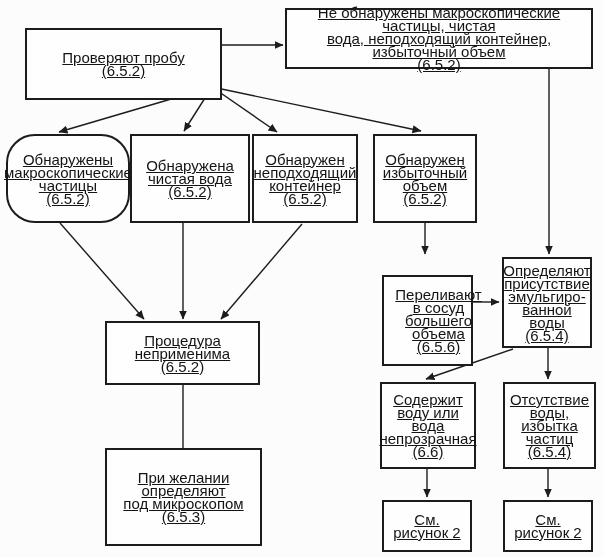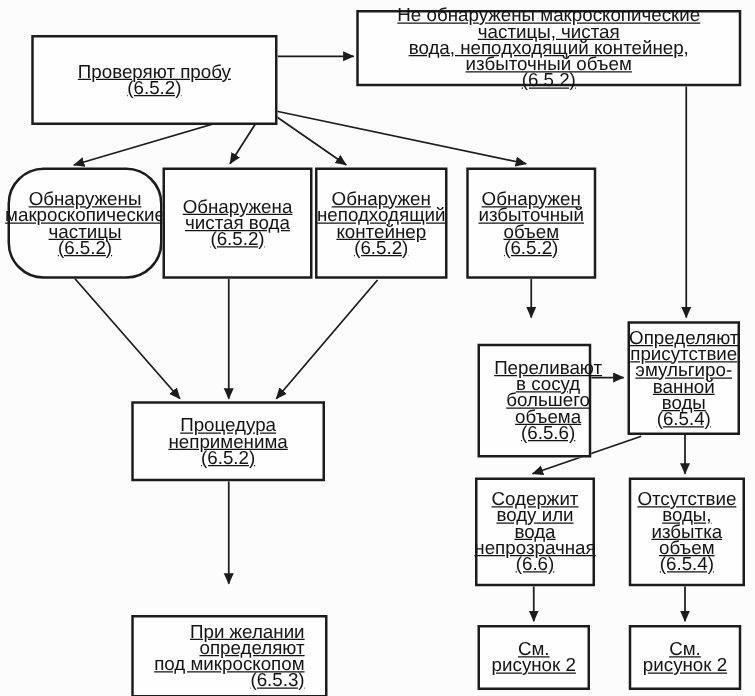--- a/index.html
+++ b/index.html
@@ -46,21 +46,21 @@
   .n-none-detected       { left: 285px; top: 8px;   width: 308px; height: 61px; }
   .n-macro-particles     { left: 6px;   top: 134px; width: 124px; height: 89px; border-radius: 29px; }
   .n-clean-water         { left: 130px; top: 134px; width: 120px; height: 89px; }
   .n-unsuitable-container{ left: 252px; top: 134px; width: 106px; height: 89px; }
   .n-excess-volume       { left: 373px; top: 134px; width: 104px; height: 89px; }
   .n-procedure-na        { left: 105px; top: 321px; width: 155px; height: 64px; }
   .n-pour-vessel         { left: 382px; top: 275px; width: 91px;  height: 91px; padding-left: 25px; }
   .n-determine-water     { left: 502px; top: 257px; width: 90px;  height: 91px; }
   .n-contains-water      { left: 380px; top: 382px; width: 96px;  height: 87px; }
   .n-no-water            { left: 503px; top: 382px; width: 93px;  height: 87px; }
-  .n-microscope          { left: 105px; top: 492px; width: 157px; height: 66px; text-align: right; }
+  .n-microscope          { left: 105px; top: 448px; width: 157px; height: 98px; }
   .n-see-figure-left     { left: 382px; top: 500px; width: 90px;  height: 52px; }
   .n-see-figure-right    { left: 503px; top: 500px; width: 90px;  height: 52px; }
 </style>
 </head>
 <body>
 
 <div class="canvas">
 
   <svg class="edges" viewBox="0 0 604 557" xmlns="http://www.w3.org/2000/svg">
     <defs>
@@ -152,21 +152,21 @@
 воду или
 вода
 непрозрачная
 (6.6)</span>
   </div>
 
   <div class="node n-no-water">
     <span class="node-text">Отсутствие
 воды,
 избытка
-объем
+частиц
 (6.5.4)</span>
   </div>
 
   <div class="node n-microscope">
     <span class="node-text">При желании
 определяют
 под микроскопом
 (6.5.3)</span>
   </div>
 

